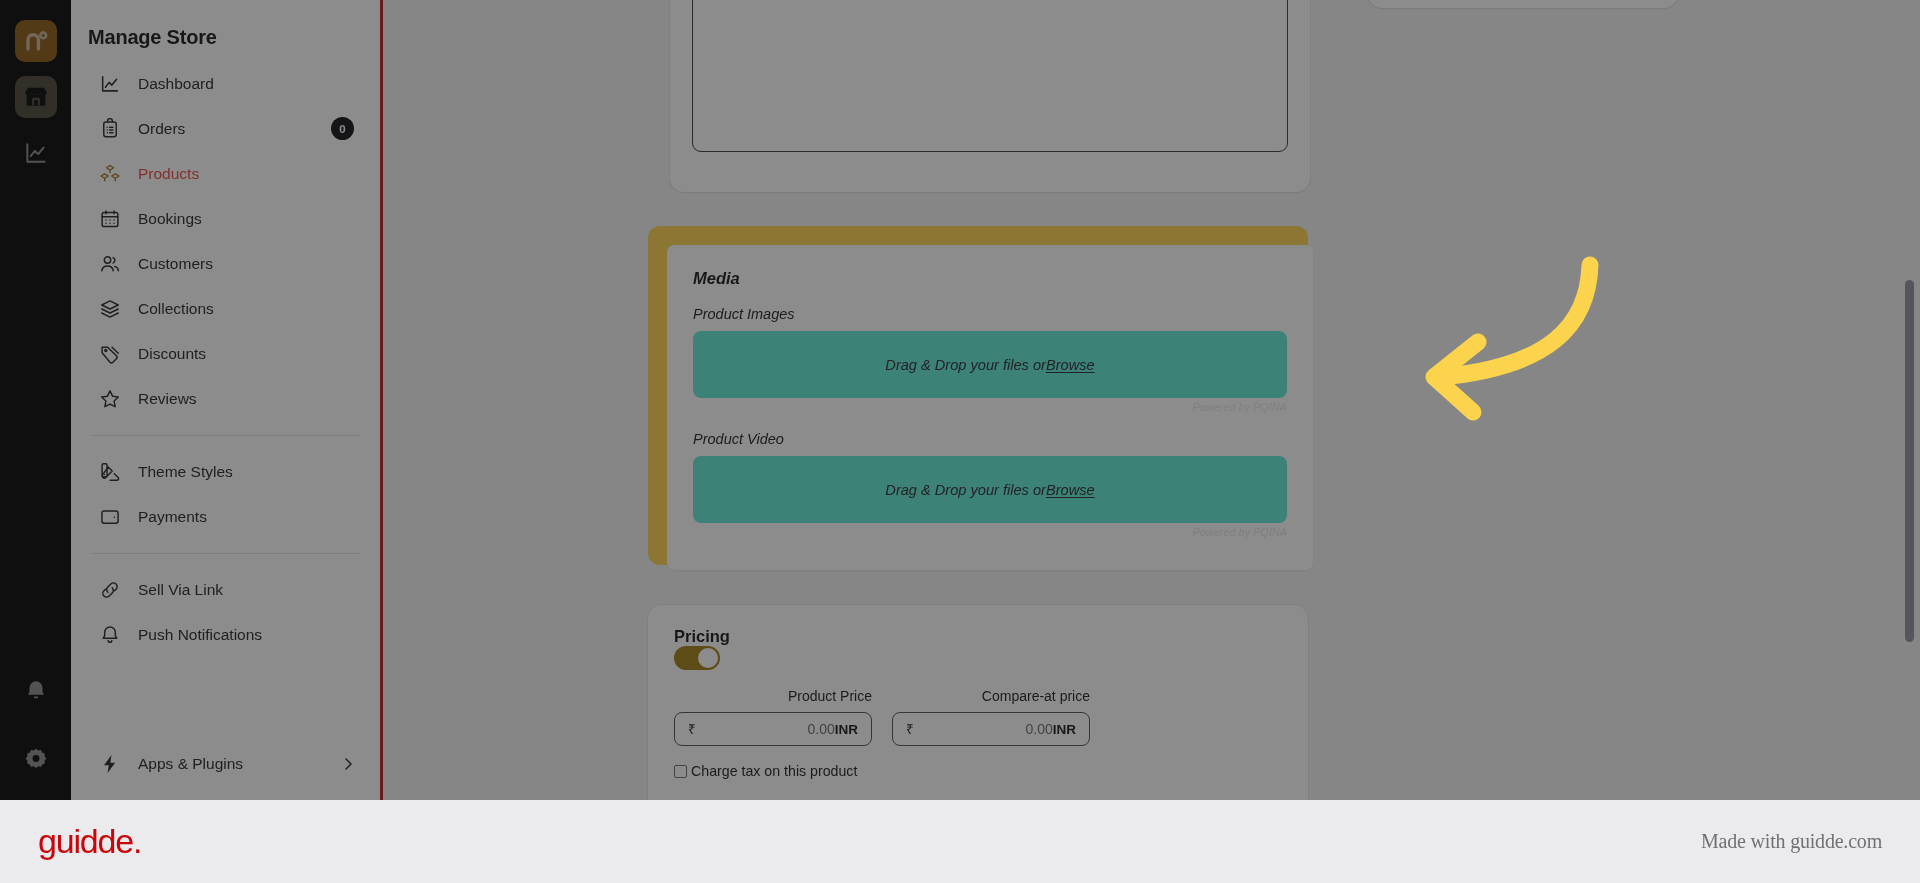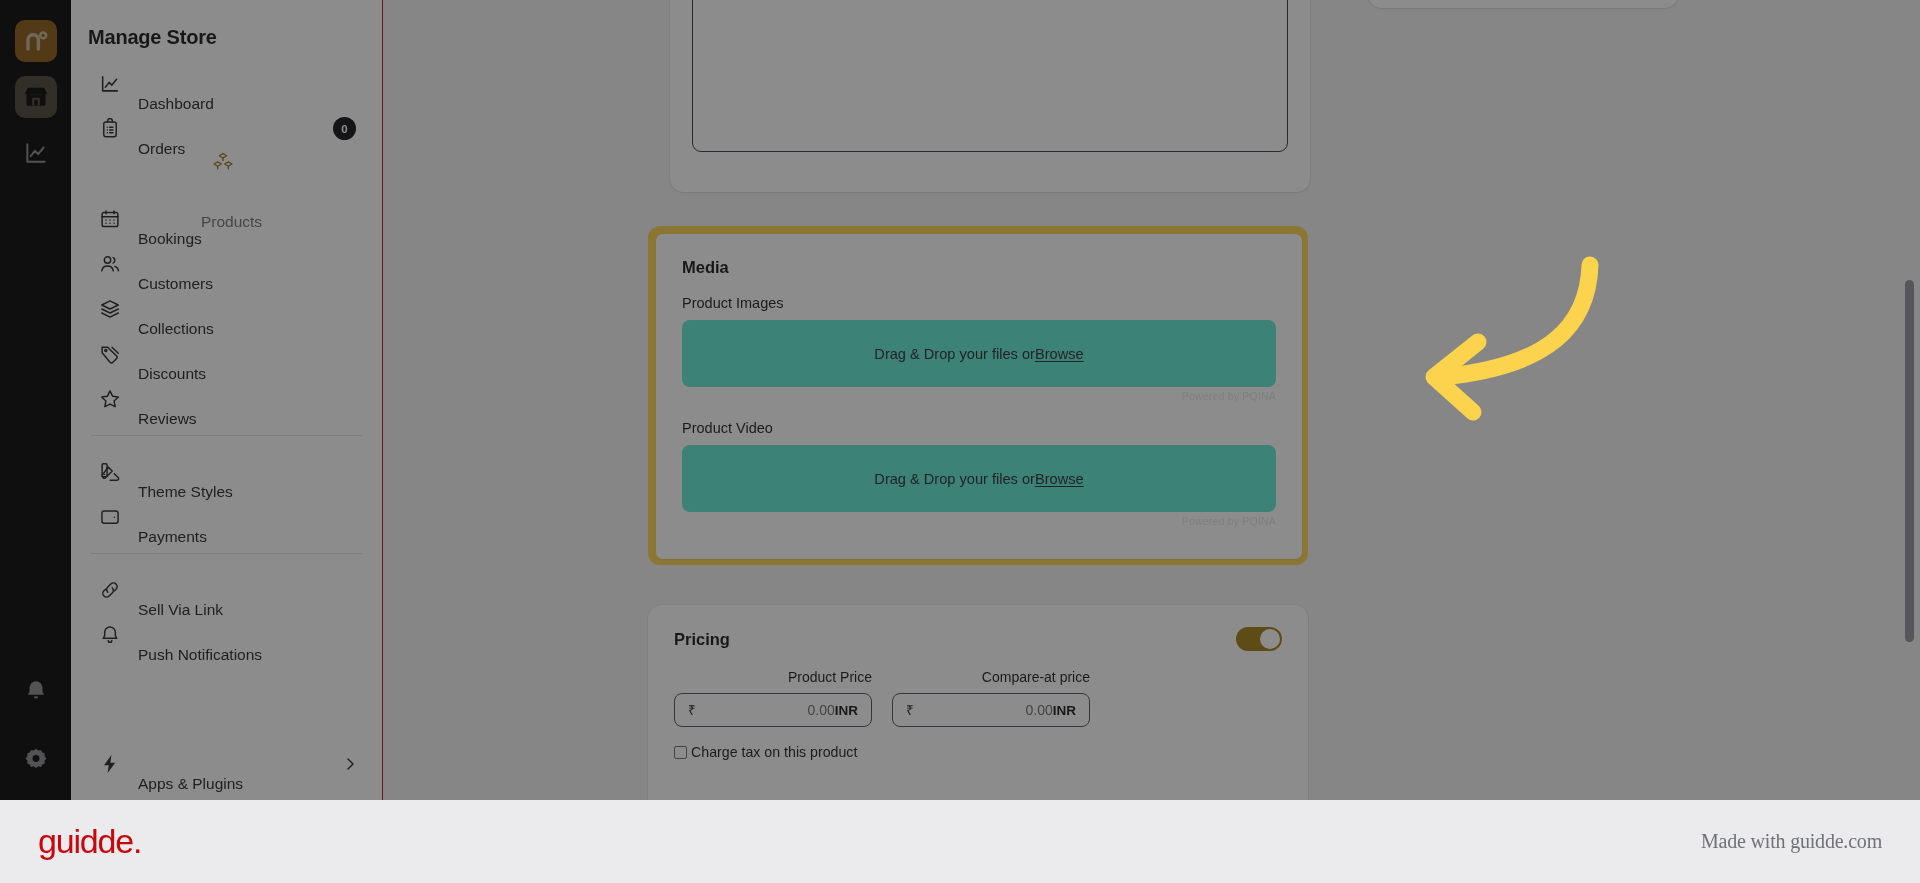--- a/index.html
+++ b/index.html
@@ -32,34 +32,34 @@
     display: flex; align-items: center; justify-content: center;
   }
   .rail-btn.active { background: #4a4336; }
   .rail-spacer { flex: 1; }
   .rail-bottom { margin-bottom: 28px; display:flex; flex-direction:column; align-items:center; gap: 42px; }
   .rail-icon { width: 26px; height: 26px; display:block; }
 
   
   #sidebar {
     position: absolute; left: 71px; top: 0; width: 312px; height: 800px;
-    background: #ffffff; border-right: 1px solid #b91c1c;
+    background: #ffffff; border-right: 3px solid #b91c1c;
   }
   .side-title {
     font-size: 20px; font-weight: bold; color: #17171a;
     padding: 26px 0 12px 17px; letter-spacing: -0.2px;
   }
   .nav-list { padding: 0 18px; }
   .nav-item {
     display: flex; align-items: center; height: 45px; padding-left: 10px;
     border-radius: 8px; color: #26262b; font-size: 15.5px; cursor: pointer;
   }
-  .nav-item.selected { color: #737373; flex-direction: column; }
+  .nav-item.selected { color: #ef4444; }
   .nav-ico { width: 22px; height: 22px; flex: 0 0 22px; margin-right: 17px; display:block; }
-  .nav-label { flex: 1; margin-top: 40px; }
+  .nav-label { flex: 1; }
   .nav-badge {
     width: 23px; height: 23px; border-radius: 50%; background: #111114;
     color: #fff; font-size: 11.5px; display: flex; align-items: center;
     justify-content: center; margin-right: 8px; font-weight: 600;
   }
   .nav-chev { width: 16px; height: 16px; margin-right: 6px; }
   .nav-sep { height: 1px; background: #e2e2e5; margin: 14px 20px 13px 20px; }
 
   
   #main { position: absolute; left: 383px; top: 0; width: 1537px; height: 800px; }
@@ -74,21 +74,21 @@
   #desc-textarea {
     position:absolute; left: 22px; top: 60px; width: 596px; height: 330px;
     border: 1px solid #3b3d46; border-radius: 9px; background: #ffffff;
   }
   
   #card-side-top { left: 985px; top: -180px; width: 310px; height: 188px; }
 
   
   #media-highlight {
     position: absolute; left: 265px; top: 226px; width: 660px; height: 339px;
-    background: #fcd34d; border-radius: 12px; padding: 8px;
+    background: #fcd34d; border-radius: 12px; padding: 19px; font-style: italic;
   }
   #card-media {
     position: relative; left: 0; top: 0; width: 646px; height: 325px;
     background: #fff; border-radius: 7px; padding: 24px 26px 0 26px;
     box-shadow: 0 1px 2px rgba(16,16,20,.06);
   }
   .card-heading { font-size: 16.5px; font-weight: bold; color: #17171a; }
   .field-label { font-size: 14.5px; color: #1c1c20; margin-top: 18px; }
   .dropzone {
     margin-top: 9px; height: 67px; background: #5eead4; border-radius: 8px;
@@ -96,21 +96,21 @@
     font-size: 14.6px; color: #2b2b30; cursor: pointer;
   }
   .dropzone u { text-underline-offset: 2px; }
   .pqina {
     text-align: right; font-size: 10.5px; color: #e4e4e6; margin-top: 3px;
     letter-spacing: .2px;
   }
 
   
   #card-pricing { left: 265px; top: 605px; width: 660px; height: 230px; padding: 22px 26px; }
-  .pricing-top { display: flex; align-items: center; justify-content: space-between; }
+  .pricing-top { display: flex; align-items: flex-start; justify-content: space-between; flex-direction: column; }
   .toggle { width: 46px; height: 24px; border-radius: 12px; background: #a37e15; position: relative; cursor: pointer; }
   .toggle .knob { position: absolute; right: 2px; top: 2px; width: 20px; height: 20px; border-radius: 50%; background: #fff; }
   .price-row { display: flex; gap: 20px; margin-top: 18px; }
   .price-col { width: 198px; text-align: right; }
   .price-label { font-size: 14px; color: #1c1c20; }
   .price-input {
     margin-top: 8px; height: 34px; border: 1px solid #51535c; border-radius: 8px;
     display: flex; align-items: center; padding: 0 13px; background: #fff;
   }
   .price-cur { font-size: 13.5px; color: #1c1c20; }

